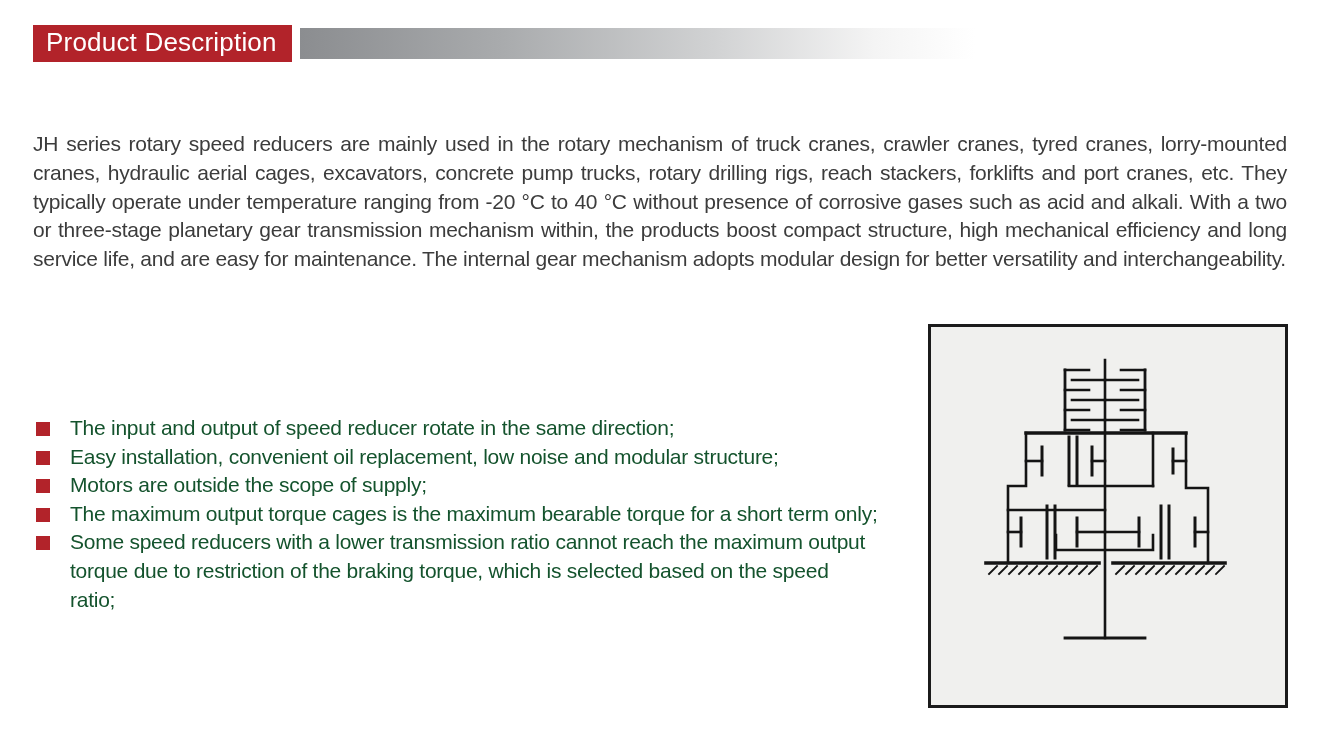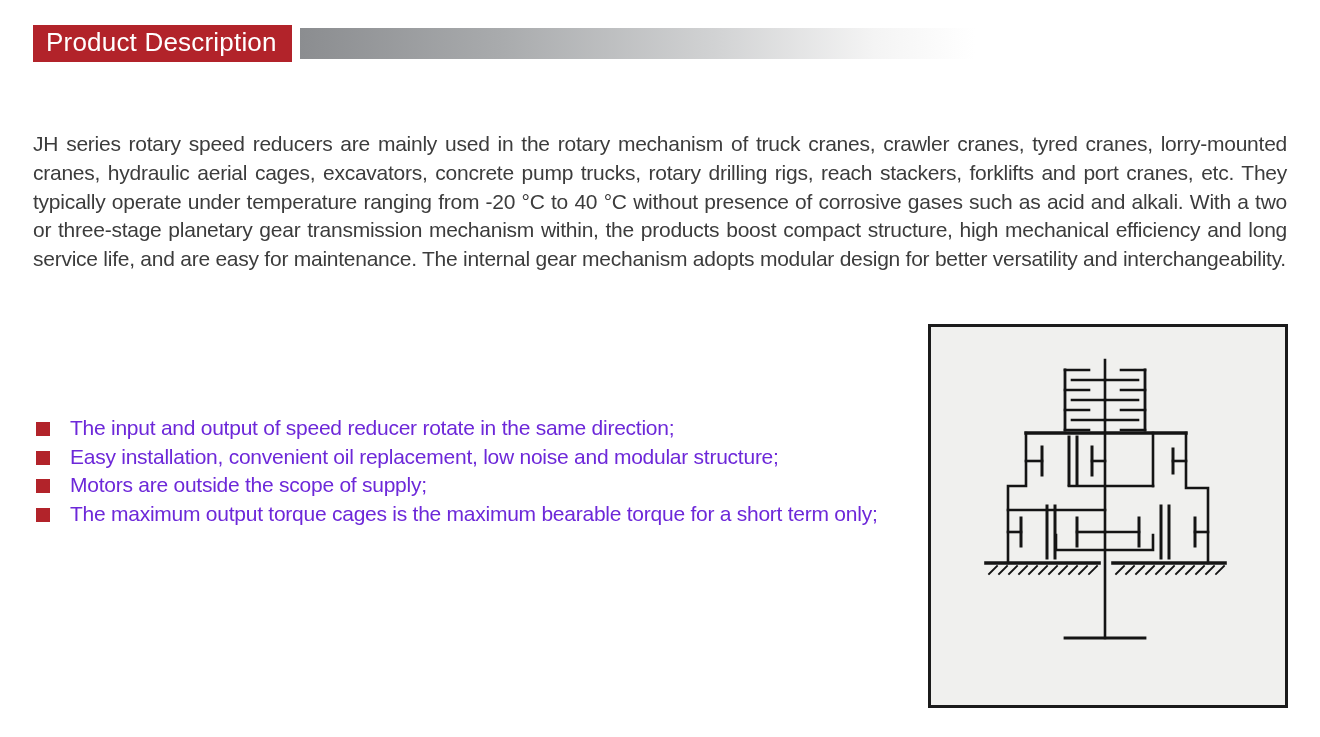--- a/index.html
+++ b/index.html
@@ -50,21 +50,21 @@
 
   
   .features-list {
     position:absolute;
     left:33px; top:414px;
     width:845px;
     list-style:none;
     font-size:21px;
     line-height:28.6px;
     letter-spacing:-0.25px;
-    color:#6d28d9;
+    color:#14532d;
   }
   .features-list li { display:flex; align-items:flex-start; }
   .features-list .bullet {
     flex:0 0 auto;
     width:14px; height:14px;
     margin:8px 20px 0 3px;
     background:#b2232a;
   }
   .features-list .li-text { flex:1 1 auto; }
 
@@ -102,20 +102,24 @@
       <span class="bullet"></span>
       <span class="li-text">Easy installation, convenient oil replacement, low noise and modular structure;</span>
     </li>
     <li>
       <span class="bullet"></span>
       <span class="li-text">Motors are outside the scope of supply;</span>
     </li>
     <li>
       <span class="bullet"></span>
       <span class="li-text">The maximum output torque cages is the maximum bearable torque for a short term only;</span>
+    </li>
+    <li>
+      <span class="bullet"></span>
+      <span class="li-text">Some speed reducers with a lower transmission ratio cannot reach the maximum output torque due to restriction of the braking torque, which is selected based on the speed ratio;</span>
     </li>
   </ul>
 
   <div class="diagram-box">
     <svg viewBox="0 0 354 378" stroke="#141414" fill="none" stroke-linecap="square">
 
       <path d="M174,33 V311" stroke-width="2.6"></path>
 
       <path d="M134,43 V103 M214,43 V103" stroke-width="2.8"></path>
 

